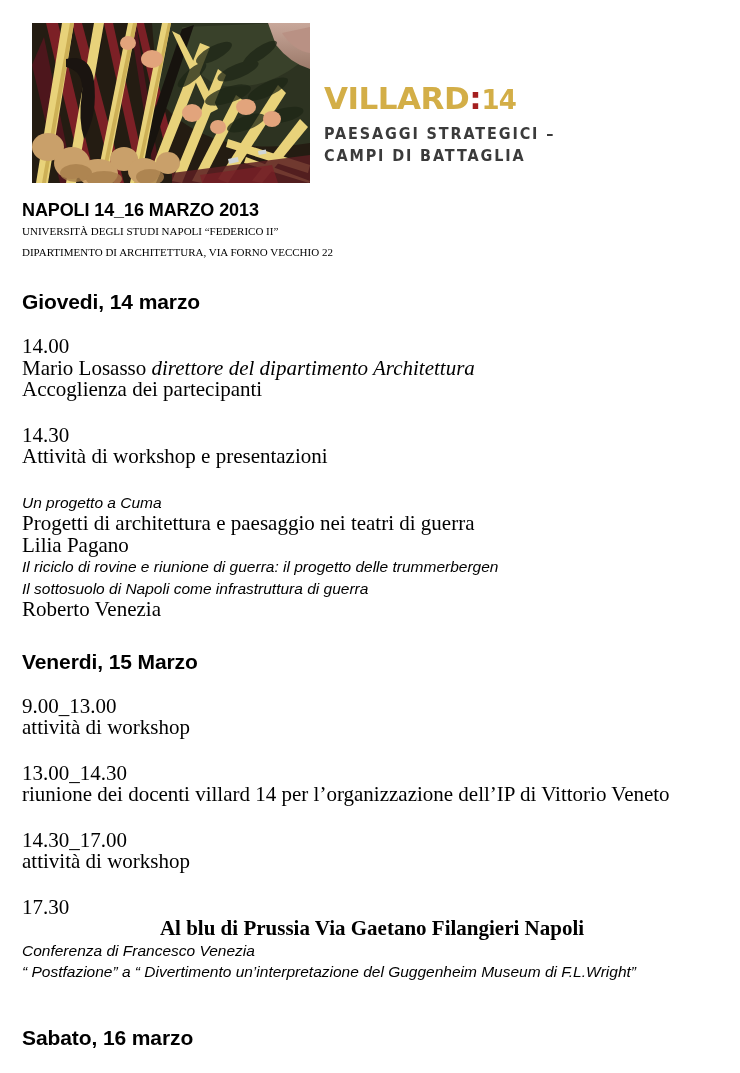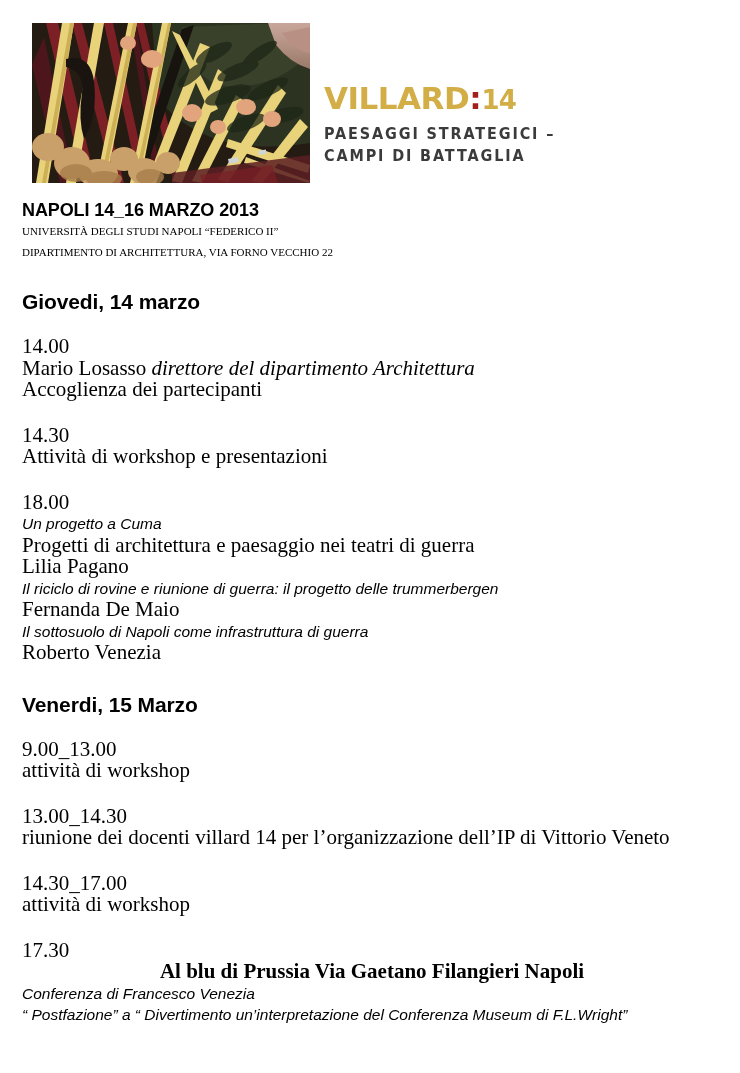--- a/index.html
+++ b/index.html
@@ -276,26 +276,24 @@
     <div class="sp-24"></div>
 
     <div class="block">
       <div class="line">14.30</div>
       <div class="line">Attività di workshop e presentazioni</div>
     </div>
 
     <div class="sp-24"></div>
 
     <div class="block">
-      <div class="line">18.00</div>
       <div class="line ital">Un progetto a Cuma</div>
       <div class="line">Progetti di architettura e paesaggio nei teatri di guerra</div>
       <div class="line">Lilia Pagano</div>
       <div class="line ital">Il riciclo di rovine e riunione di guerra: il progetto delle trummerbergen</div>
-      <div class="line">Fernanda De Maio</div>
       <div class="line ital">Il sottosuolo di Napoli come infrastruttura di guerra</div>
       <div class="line">Roberto Venezia</div>
     </div>
 
     <div class="sp-30"></div>
 
     <div class="day-head">Venerdi, 15 Marzo</div>
     <div class="sp-24"></div>
 
     <div class="block">
@@ -316,21 +314,21 @@
       <div class="line">14.30_17.00</div>
       <div class="line">attività di workshop</div>
     </div>
 
     <div class="sp-24"></div>
 
     <div class="block">
       <div class="line">17.30</div>
       <div class="line bold-serif">Al blu di Prussia Via Gaetano Filangieri Napoli</div>
       <div class="line ital">Conferenza di Francesco Venezia</div>
-      <div class="line ital">“ Postfazione” a “ Divertimento un’interpretazione del Conferenza Museum di F.L.Wright”</div>
+      <div class="line ital">“ Postfazione” a “ Divertimento un’interpretazione del Guggenheim Museum di F.L.Wright”</div>
     </div>
 
     <div class="sp-44"></div>
 
     <div class="day-head">Sabato, 16 marzo</div>
 
   </div>
 </div>
 
 </body></html>

